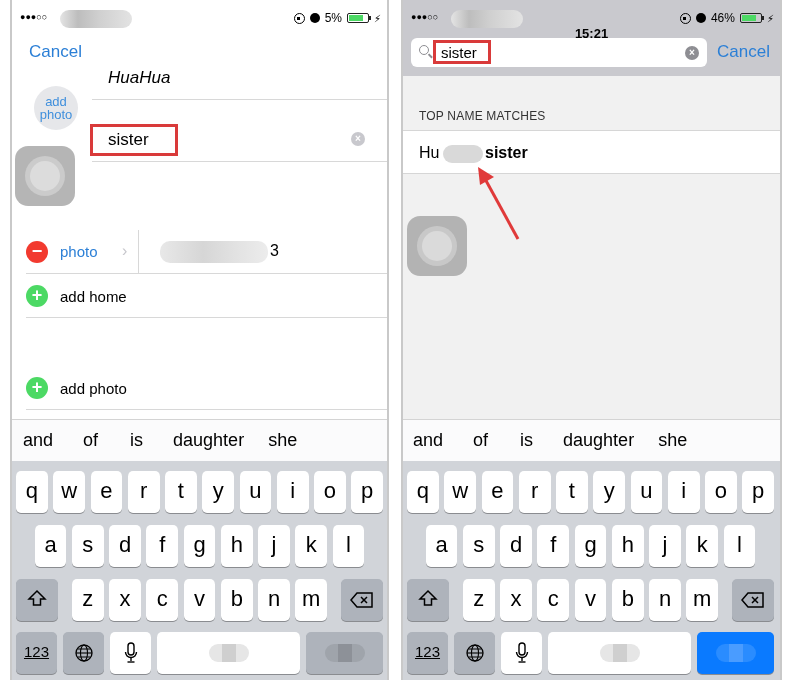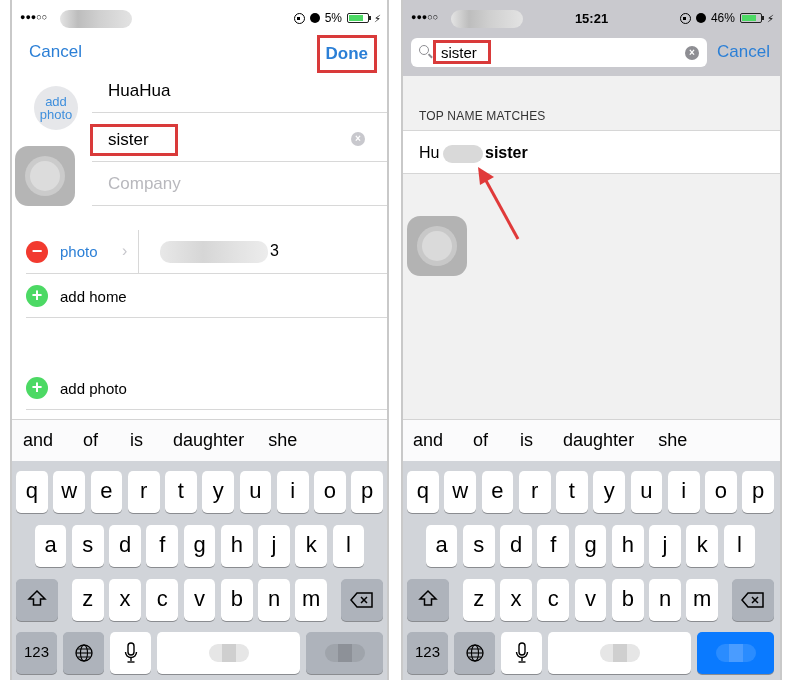--- a/index.html
+++ b/index.html
@@ -30,21 +30,21 @@
   #left-cancel { left: 17px; }
   #left-done { right: 10px; top: 35px; font-weight: bold; padding: 6px 6px; border: 3px solid #d93a3a; }
 
   .hl-box { border: 3px solid #d93a3a; }
 
   .add-photo { position: absolute; left: 22px; top: 86px; width: 44px; height: 44px; border-radius: 50%; background: #e6e7ea;
      color: #3f8fdc; font-size: 13px; line-height: 13px; text-align: center; padding-top: 9px; }
 
   .field { position: absolute; left: 80px; right: 0; height: 44px; border-bottom: 1px solid #d8d8d8; font-size: 17px; }
   .field .val { position: absolute; left: 16px; top: 12px; }
-  #field-first { top: 69px; }
+  #field-first { top: 56px; font-style: italic; }
   #field-last { top: 118px; }
   #field-company { top: 162px; }
   #field-company .val { color: #b8b8bd; }
   .last-box { position: absolute; left: -2px; top: 6px; width: 88px; height: 32px; }
   .clear-x { position: absolute; right: 22px; top: 14px; width: 14px; height: 14px; border-radius: 50%; background: #c8c8cd; color: #fff; font-size: 10px; line-height: 14px; text-align: center; font-weight: bold; }
 
   .assistive { position: absolute; width: 60px; height: 60px; border-radius: 13px; background: #a9a9a9; opacity: 0.85; }
   .assistive::before { content: ""; position: absolute; left: 10px; top: 10px; width: 40px; height: 40px; border-radius: 50%; background: #c2c2c2; }
   .assistive::after { content: ""; position: absolute; left: 15px; top: 15px; width: 30px; height: 30px; border-radius: 50%; background: #d6d6d6; }
   #assist-left { left: 3px; top: 146px; }
@@ -65,21 +65,21 @@
   .row .txt { position: absolute; left: 34px; top: 14px; color: #000; }
 
   
   .suggest { position: absolute; left: 0; right: 0; top: 419px; height: 42px; background: #fbfbfc; border-top: 1px solid #d4d4d4; display: flex; align-items: center; font-size: 18px; }
   .suggest span { margin-left: 10px; margin-right: 10px; }
   #phone-left .suggest span:first-child { margin-left: 11px; }
 
   
   .kb { position: absolute; left: 0; right: 0; top: 461px; height: 219px; background: #d1d4d9; }
   .key { position: absolute; height: 42px; background: #fff; border-radius: 5px; box-shadow: 0 1px 0 #8a8c90; text-align: center; font-size: 22px; line-height: 40px; color: #000; }
-  .key.dark { background: #aeb3bb; }
+  .key.dark { background: #aeb3bb; text-decoration: underline; }
   .key.small { font-size: 15px; }
   .key.blue { background: #0a7aff; }
   .blur-pill { position: absolute; left: 50%; top: 50%; width: 40px; height: 18px; margin-left: -20px; margin-top: -9px; border-radius: 9px; background: #e6e6e6; }
   .blur-pill::after { content: ""; position: absolute; left: 13px; top: 0; width: 14px; height: 18px; background: #cfcfcf; }
   .key.dark .blur-pill { background: #9fa4ab; }
   .key.dark .blur-pill::after { background: #8d9198; }
   .key.blue .blur-pill { background: #2a8cff; }
   .key.blue .blur-pill::after { background: #4a9cff; }
 
   
@@ -112,37 +112,33 @@
       <span class="alarm"></span>
       <span>5%</span>
       <span class="battery">
           <span class="fill" style="display:block;width:76%"></span>
         </span>
       <span class="bolt">⚡</span>
     </span>
   </div>
 
   <span class="navbtn" id="left-cancel">Cancel</span>
-  <span class="navbtn" id="left-done">Done</span>
 
   <div class="add-photo">
     <span>add</span><br>
     <span>photo</span>
   </div>
 
   <div class="field" id="field-first">
     <span class="val">HuaHua</span>
   </div>
   <div class="field" id="field-last">
     <span class="last-box hl-box"></span>
     <span class="val">sister</span>
     <span class="clear-x">×</span>
-  </div>
-  <div class="field" id="field-company">
-    <span class="val">Company</span>
   </div>
 
   <div class="assistive" id="assist-left"></div>
 
   <div class="row" id="row-phone">
     <span class="circle-btn red">−</span>
     <span class="label">photo</span>
     <span class="chev">›</span>
     <span class="vdiv"></span>
     <span class="num-blur"></span>
@@ -220,21 +216,21 @@
         <span class="blur-pill"></span>
       </div>
     </div>
 </div>
 
 <div class="phone" id="phone-right">
   <div class="search-bar-bg"></div>
   <div class="statusbar" style="top:0;height:30px;background:#c9c9ce;padding-top:8px;">
     <span class="signal" style="top:12px">●●●○○</span>
     <span class="carrier-blur" style="top:10px"></span>
-    <span class="time" style="top:11px">15:21</span>
+    <span class="time" style="top:26px">15:21</span>
     <span class="right" style="top:11px">
       <span class="lock-rot"></span>
       <span class="alarm"></span>
       <span>46%</span>
       <span class="battery">
           <span class="fill" style="display:block;width:77%"></span>
         </span>
       <span class="bolt">⚡</span>
     </span>
   </div>

